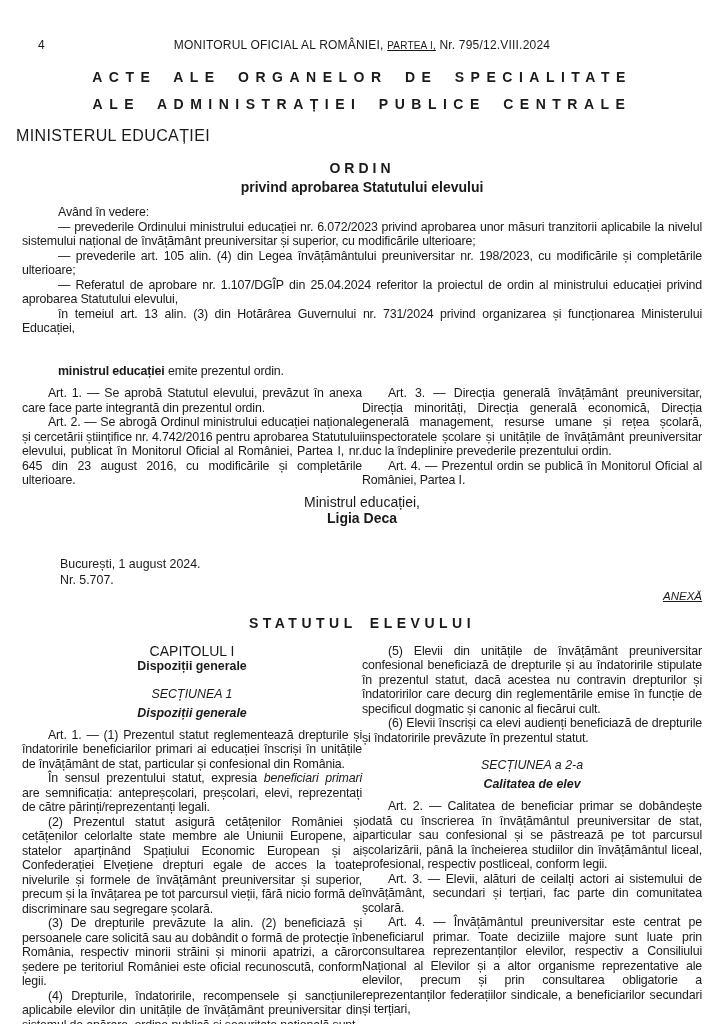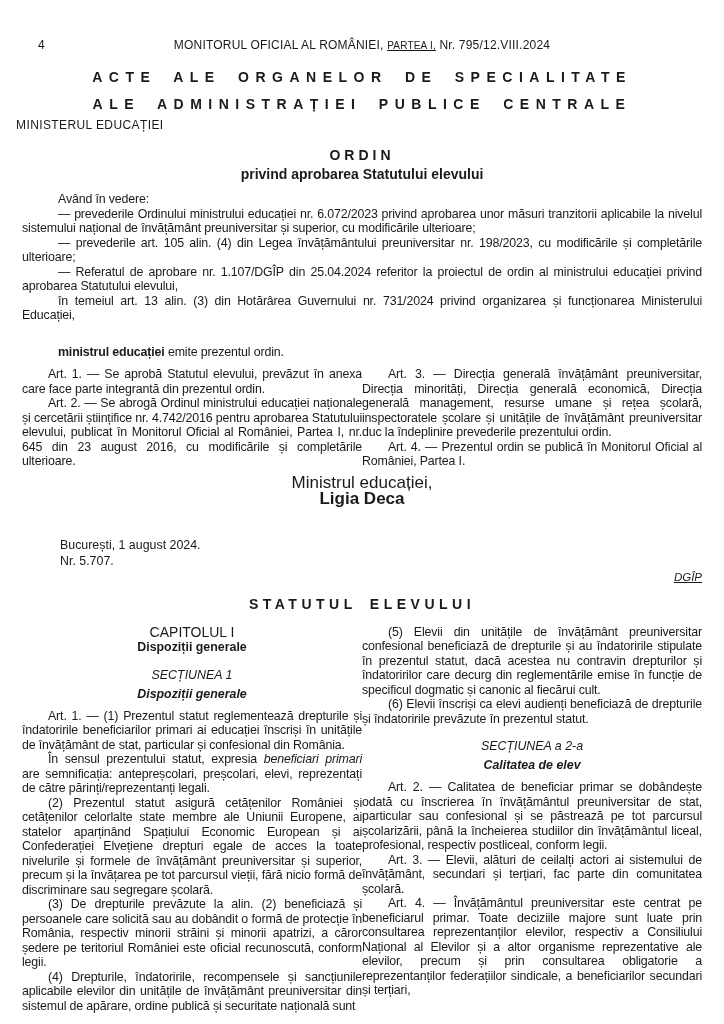--- a/index.html
+++ b/index.html
@@ -42,22 +42,23 @@
   .acts-title {
     margin: 10px 0 0 0;
     text-align: center;
     font-size: 14px;
     font-weight: bold;
     letter-spacing: 6.5px;
     word-spacing: 7px;
     line-height: 27px;
   }
   .ministry {
+    margin-top: 9px;
     margin-left: -6px;
-    font-size: 12px;
+    font-size: 16px;
     letter-spacing: 0.4px;
   }
   .ordin-title {
     margin-top: 15px;
     text-align: center;
     font-size: 14px;
     font-weight: bold;
     letter-spacing: 4px;
   }
   .ordin-subtitle {
@@ -72,40 +73,40 @@
     font-size: 12.4px;
     line-height: 14.5px;
     letter-spacing: -0.15px;
     text-align: justify;
     text-indent: 36px;
   }
   .preamble {
     margin-top: 10px;
   }
   .minister-clause {
-    margin-top: 22px;
+    margin-top: 28px;
   }
   .twocol {
     display: flex;
     margin-top: 8px;
   }
   .twocol .col {
     flex: 1 1 0;
     min-width: 0;
   }
   .twocol .p {
     text-indent: 26px;
   }
   .twocol .p.noindent {
     text-indent: 0;
   }
   .signature {
     margin-top: 6px;
     text-align: center;
-    font-size: 17px;
+    font-size: 14px;
     line-height: 16px;
   }
   .signature .sig-name {
     font-weight: bold;
   }
   .place-date {
     margin-top: 30px;
     margin-left: 38px;
     font-size: 12.4px;
     line-height: 16px;
@@ -205,21 +206,21 @@
   <div class="signature">
     <div>Ministrul educației,</div>
     <div class="sig-name">Ligia Deca</div>
   </div>
 
   <div class="place-date">
     <div>București, 1 august 2024.</div>
     <div>Nr. 5.707.</div>
   </div>
 
-  <div class="annex-label"><span>DGÎP</span></div>
+  <div class="annex-label"><span>ANEXĂ</span></div>
 
   <div class="statut-title">STATUTUL ELEVULUI</div>
 
   <div class="twocol body-cols">
     <div class="col">
       <div class="chapter">CAPITOLUL I</div>
       <div class="chapter-sub">Dispoziții generale</div>
       <div class="section-head">SECȚIUNEA 1</div>
       <div class="section-sub">Dispoziții generale</div>
       <p class="p">Art. 1. — (1) Prezentul statut reglementează drepturile și îndatoririle beneficiarilor primari ai educației înscriși în unitățile de învățământ de stat, particular și confesional din România.</p>

